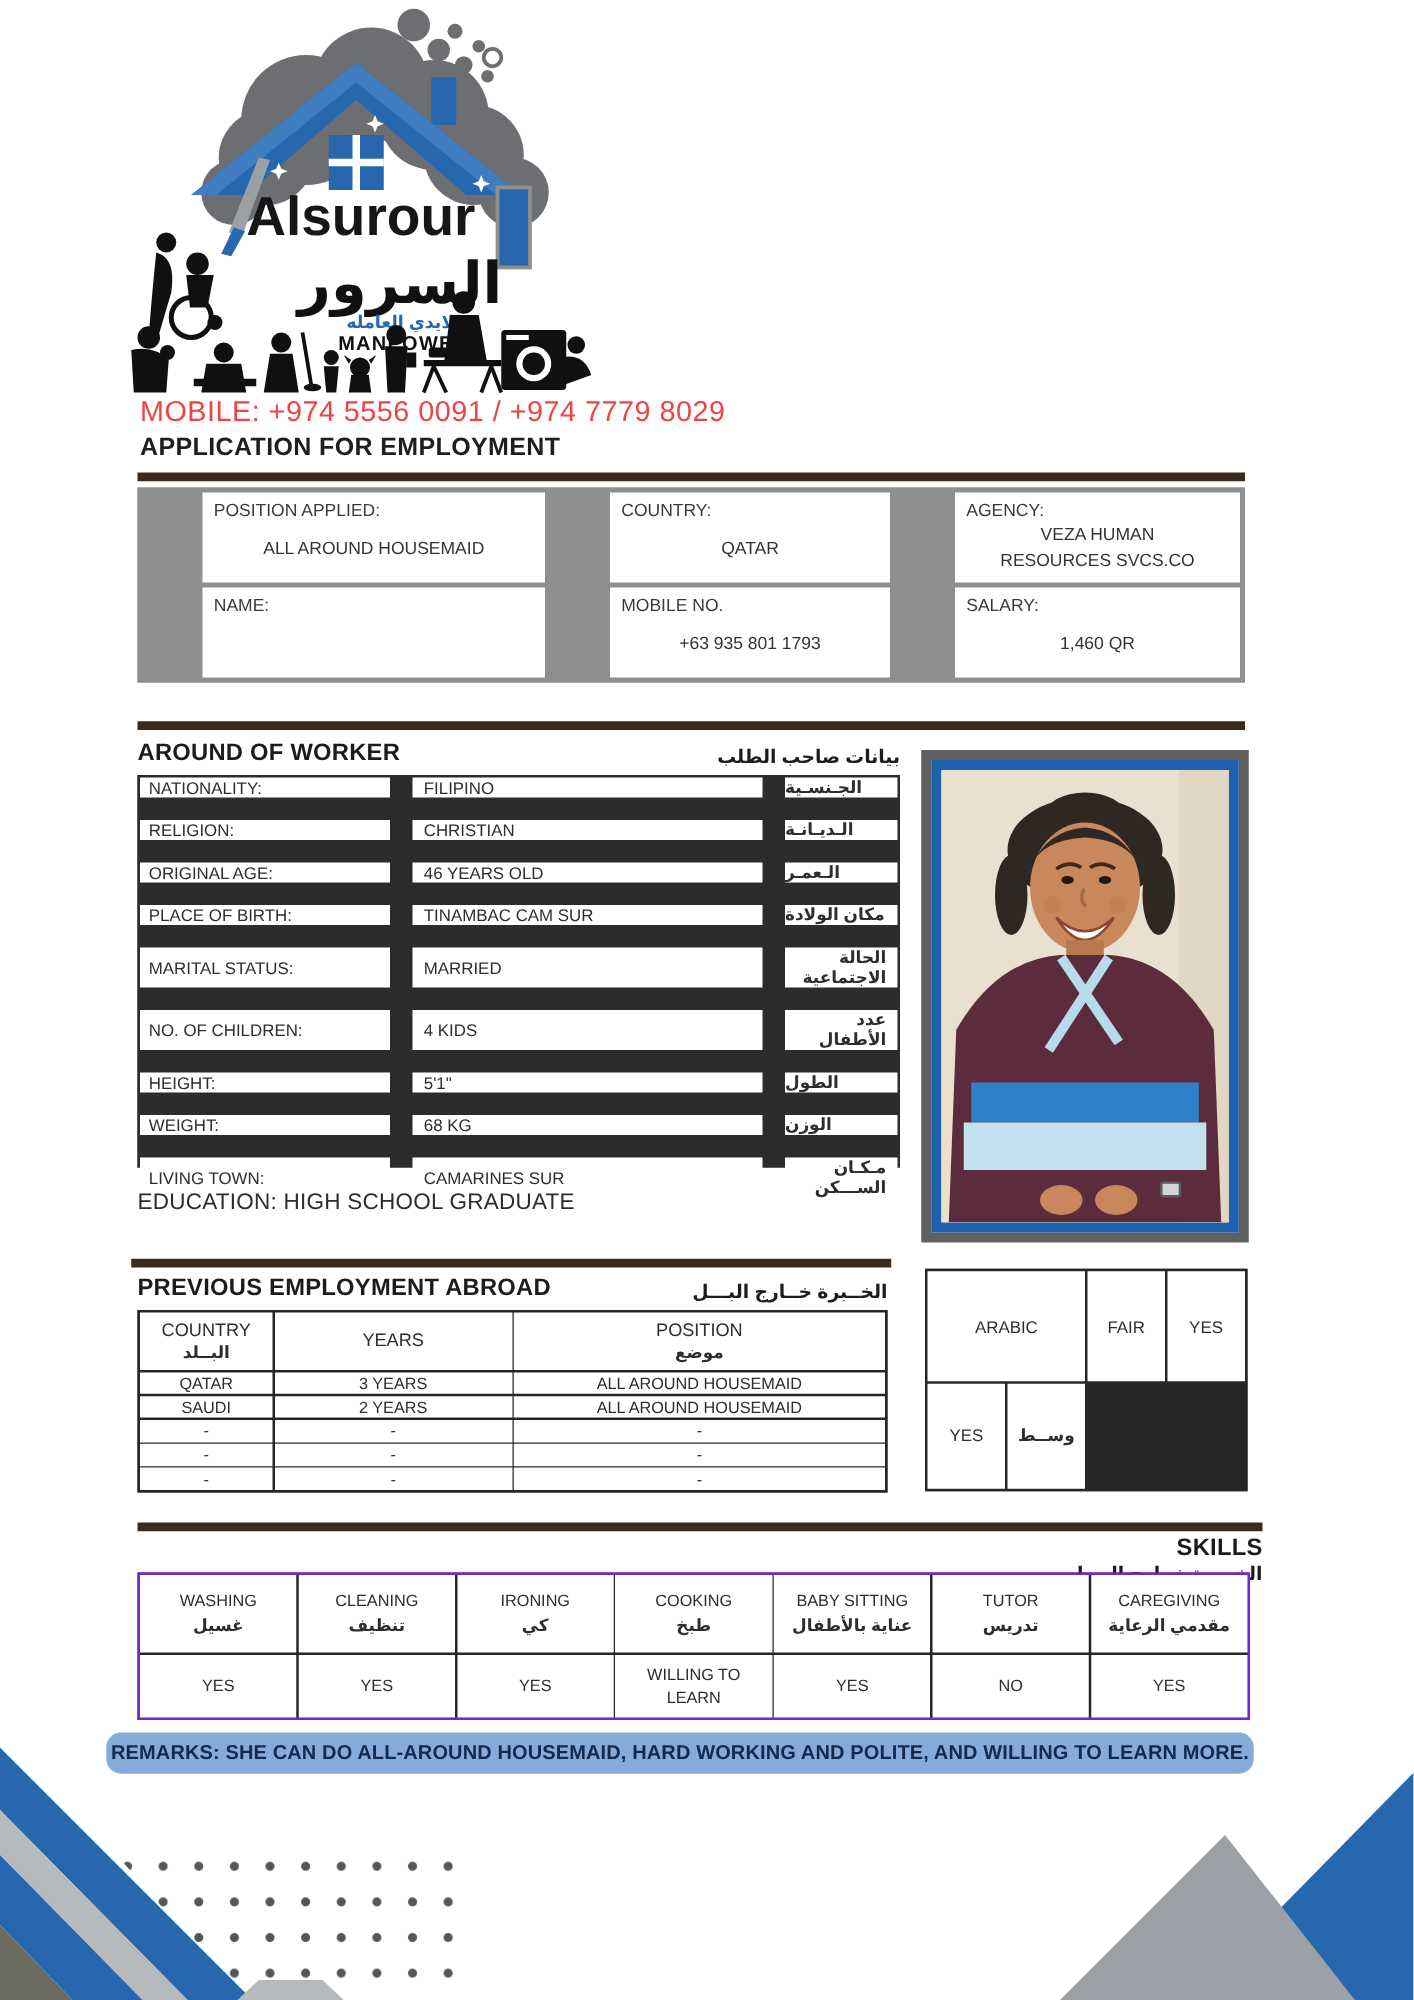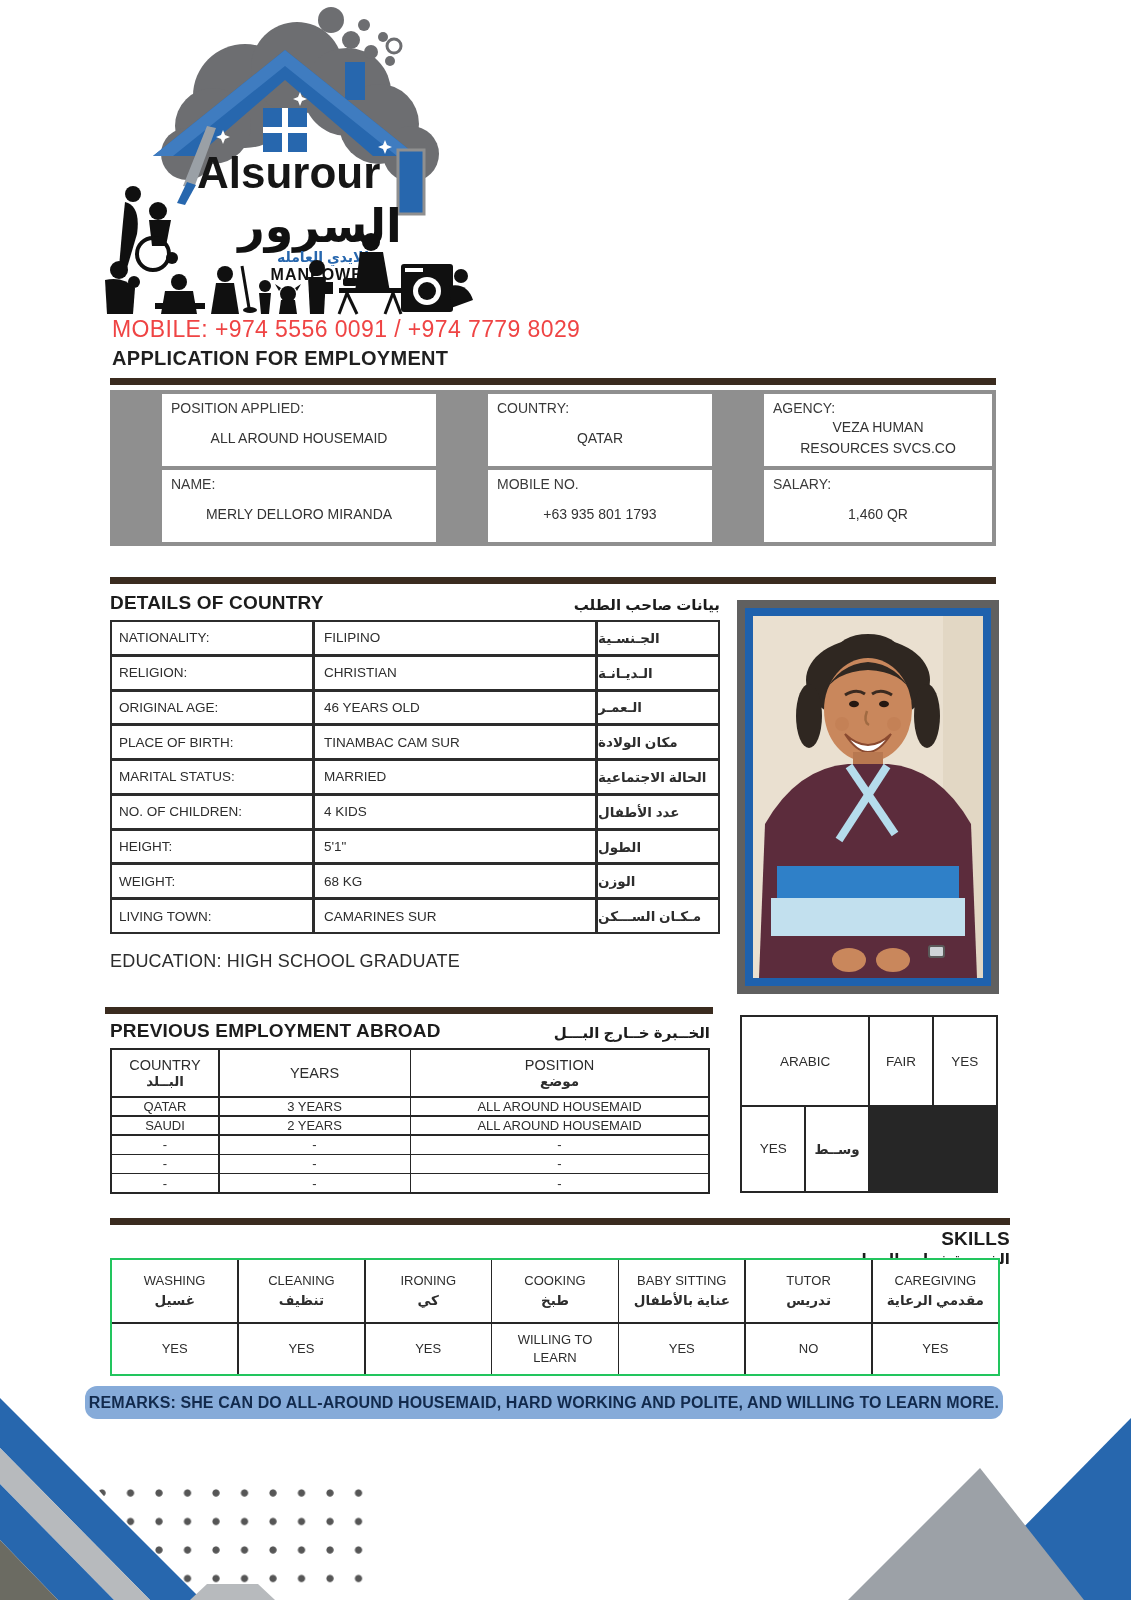--- a/index.html
+++ b/index.html
@@ -26,21 +26,21 @@
   
   .sec-row{position:absolute;display:flex;justify-content:space-between;align-items:flex-end;}
   .sec-en{font-weight:bold;font-size:19px;color:#1c1c1c;letter-spacing:.2px;}
   .sec-ar{font-weight:bold;font-size:15px;color:#1c1c1c;direction:rtl;}
   .sec-details{left:110px;top:588px;width:610px;height:26px;}
   .sec-emp{left:110px;top:1016px;width:600px;height:26px;}
   .sec-skills{left:110px;top:1228px;width:900px;height:26px;flex-direction:column;}
 
   
   .details-table{position:absolute;left:110px;top:620px;width:610px;height:314px;background:#2c2c2c;border:2px solid #2c2c2c;
-    display:grid;grid-template-columns:200px 280px 1fr;grid-template-rows:repeat(9,1fr);gap:3px;box-sizing:border-box;}
+    display:grid;grid-template-columns:200px 280px 1fr;grid-template-rows:repeat(9,1fr);gap:18px;box-sizing:border-box;}
   .details-table>div{background:#fff;display:flex;align-items:center;font-size:13.5px;color:#2d2d2d;box-sizing:border-box;}
   .d-lbl{padding-left:7px;}
   .d-val{padding-left:9px;}
   .d-ar{justify-content:flex-end;padding-right:9px;font-weight:bold;font-size:14.5px;direction:rtl;}
   .education-line{position:absolute;left:110px;top:951px;font-size:18px;color:#2d2d2d;letter-spacing:.2px;}
 
   
   .photo-frame{position:absolute;left:737px;top:600px;width:262px;height:394px;background:#606060;padding:8px;box-sizing:border-box;}
   .photo-inner{width:100%;height:100%;border:8px solid #1e61ad;box-sizing:border-box;background:#eae0d0;overflow:hidden;}
 
@@ -53,21 +53,21 @@
   .emp-head .h-ar{font-size:13.5px;font-weight:bold;direction:rtl;}
 
   
   .lang-table{position:absolute;left:740px;top:1015px;width:258px;height:178px;background:#262626;border:2px solid #262626;
     display:grid;grid-template-columns:repeat(4,1fr);grid-template-rows:88px 1fr;gap:1.5px;box-sizing:border-box;}
   .lang-table>div{background:#fff;display:flex;align-items:center;justify-content:center;font-size:13.5px;color:#2d2d2d;}
   .lang-span2{grid-column:span 2;}
   .lang-ar{font-weight:bold;font-size:14.5px;direction:rtl;}
 
   
-  .skills-table{position:absolute;left:110px;top:1258px;width:890px;height:118px;background:#262626;border:2px solid #22c55e;
+  .skills-table{position:absolute;left:110px;top:1258px;width:890px;height:118px;background:#262626;border:2px solid #6d28d9;
     display:grid;grid-template-columns:repeat(7,1fr);grid-template-rows:62px 1fr;gap:1.5px;box-sizing:border-box;}
   .skills-table>div{background:#fff;display:flex;align-items:center;justify-content:center;font-size:13px;color:#2d2d2d;text-align:center;line-height:1.35;}
   .skill-head{flex-direction:column;gap:2px;}
   .skill-head .s-en{font-size:13px;}
   .skill-head .s-ar{font-size:13.5px;font-weight:bold;direction:rtl;}
   .skill-val{padding:0 8px;}
 
   
   .remarks{position:absolute;left:85px;top:1386px;width:918px;height:33px;background:#86abd9;border-radius:12px;
     display:flex;align-items:center;justify-content:center;font-size:16px;font-weight:bold;color:#122a4d;letter-spacing:.1px;}
@@ -193,36 +193,35 @@
     <div class="app-cell">
       <div class="lbl">COUNTRY:</div>
       <div class="val">QATAR</div>
     </div>
     <div class="app-cell">
       <div class="lbl">AGENCY:</div>
       <div class="val">VEZA HUMAN RESOURCES SVCS.CO</div>
     </div>
     <div class="app-cell">
       <div class="lbl">NAME:</div>
-      <div class="val">MERLY DELLORO MIRANDA</div>
     </div>
     <div class="app-cell">
       <div class="lbl">MOBILE NO.</div>
       <div class="val">+63 935 801 1793</div>
     </div>
     <div class="app-cell">
       <div class="lbl">SALARY:</div>
       <div class="val">1,460 QR</div>
     </div>
   </div>
 
   <div class="rule rule-2"></div>
 
   <div class="sec-row sec-details">
-    <span class="sec-en">DETAILS OF COUNTRY</span>
+    <span class="sec-en">AROUND OF WORKER</span>
     <span class="sec-ar">بيانات صاحب الطلب</span>
   </div>
 
   <div class="details-table">
     <div class="d-lbl">NATIONALITY:</div>
     <div class="d-val">FILIPINO</div>
     <div class="d-ar">الجـنسـية</div>
     <div class="d-lbl">RELIGION:</div>
     <div class="d-val">CHRISTIAN</div>
     <div class="d-ar">الـديـانـة</div>

